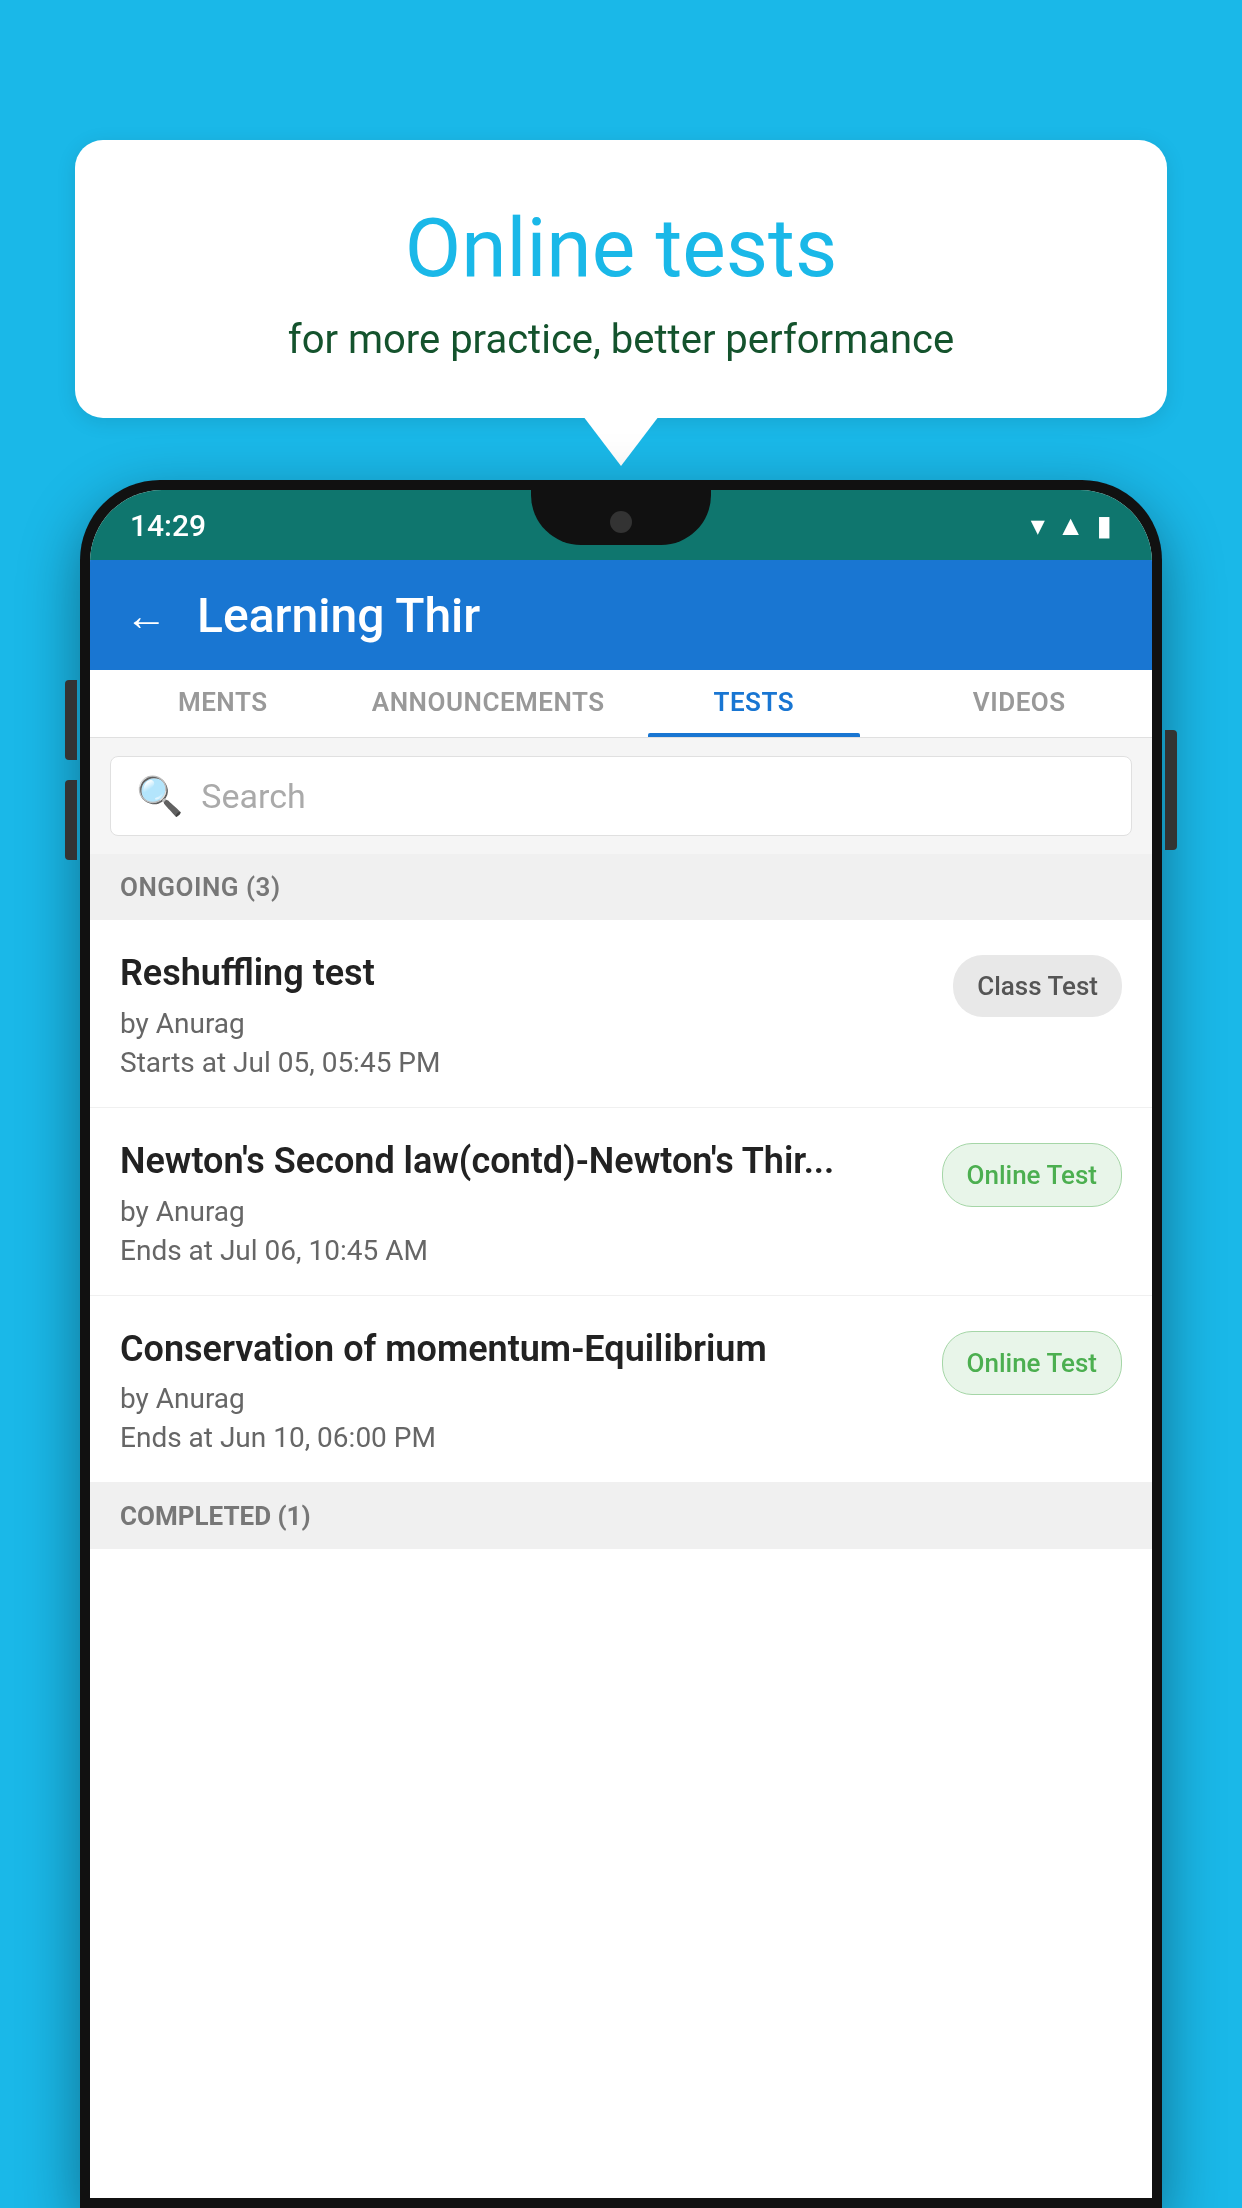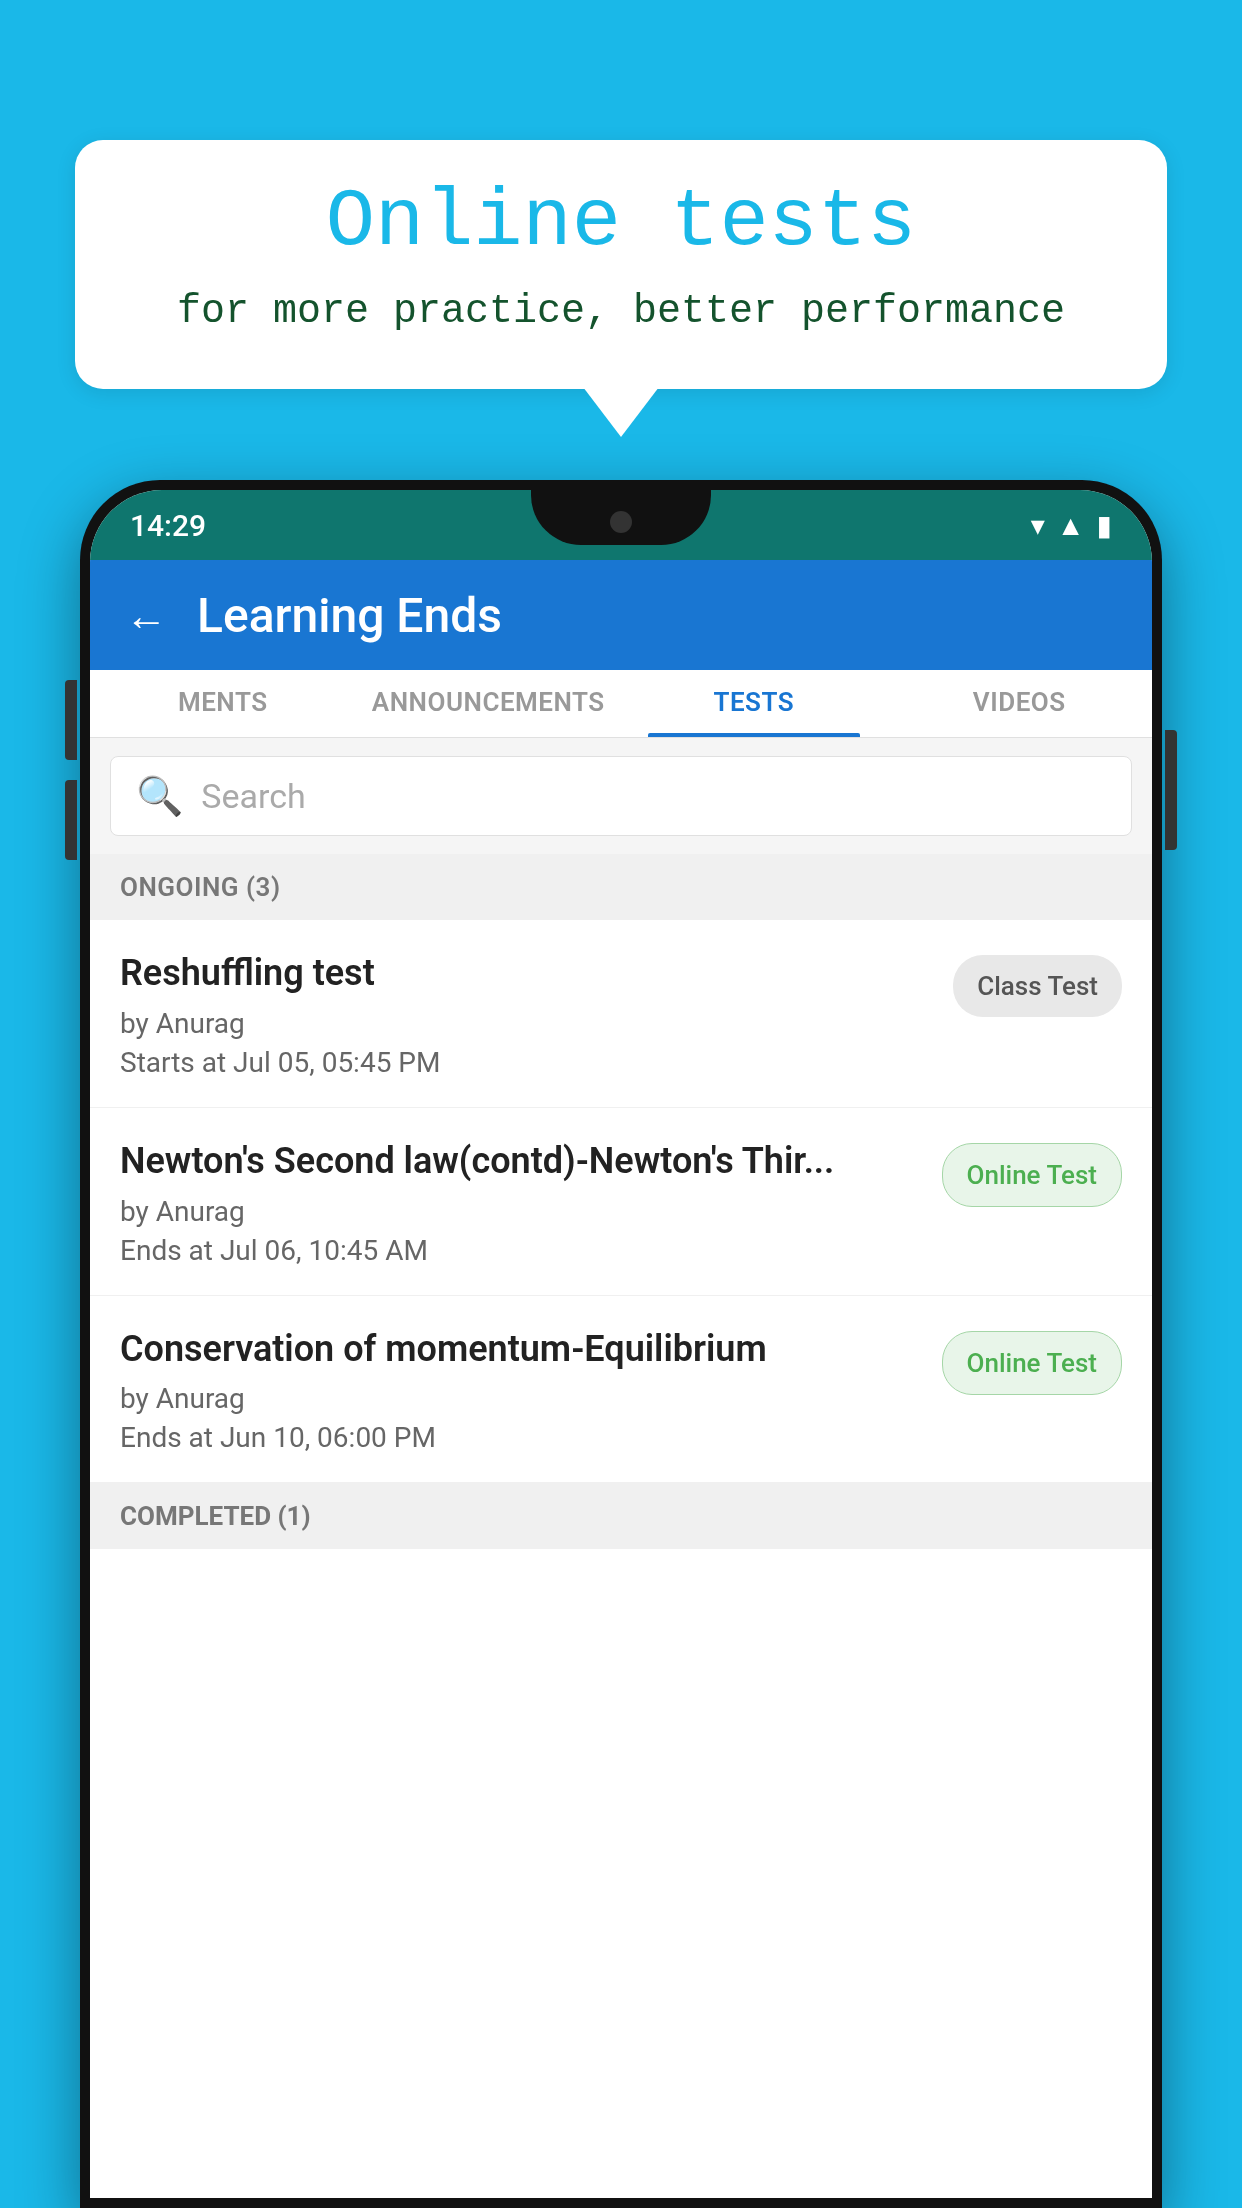--- a/index.html
+++ b/index.html
@@ -14,24 +14,23 @@
     }
 
     
     .speech-bubble {
       position: absolute;
       top: 140px;
       left: 75px;
       right: 75px;
       background: white;
       border-radius: 28px;
-      padding: 36px 50px 55px;
+      padding: 60px 50px 55px;
       text-align: center;
       box-shadow: 0 4px 20px rgba(0,0,0,0.1);
-      font-family: Liberation Mono, monospace;
     }
 
     .speech-bubble::after {
       content: '';
       position: absolute;
       bottom: -48px;
       left: 50%;
       transform: translateX(-50%);
       width: 0;
       height: 0;
@@ -339,21 +338,21 @@
       </div>
       <div class="status-icons">
         <span>▾</span>
         <span>▲</span>
         <span>▮</span>
       </div>
     </div>
 
     <div class="app-bar">
       <span class="back-arrow">←</span>
-      <span class="app-title">Learning Ends</span>
+      <span class="app-title">Learning Thir</span>
     </div>
 
     <div class="tab-bar">
       <div class="tab-item">
         <span>MENTS</span>
       </div>
       <div class="tab-item">
         <span>ANNOUNCEMENTS</span>
       </div>
       <div class="tab-item active">

